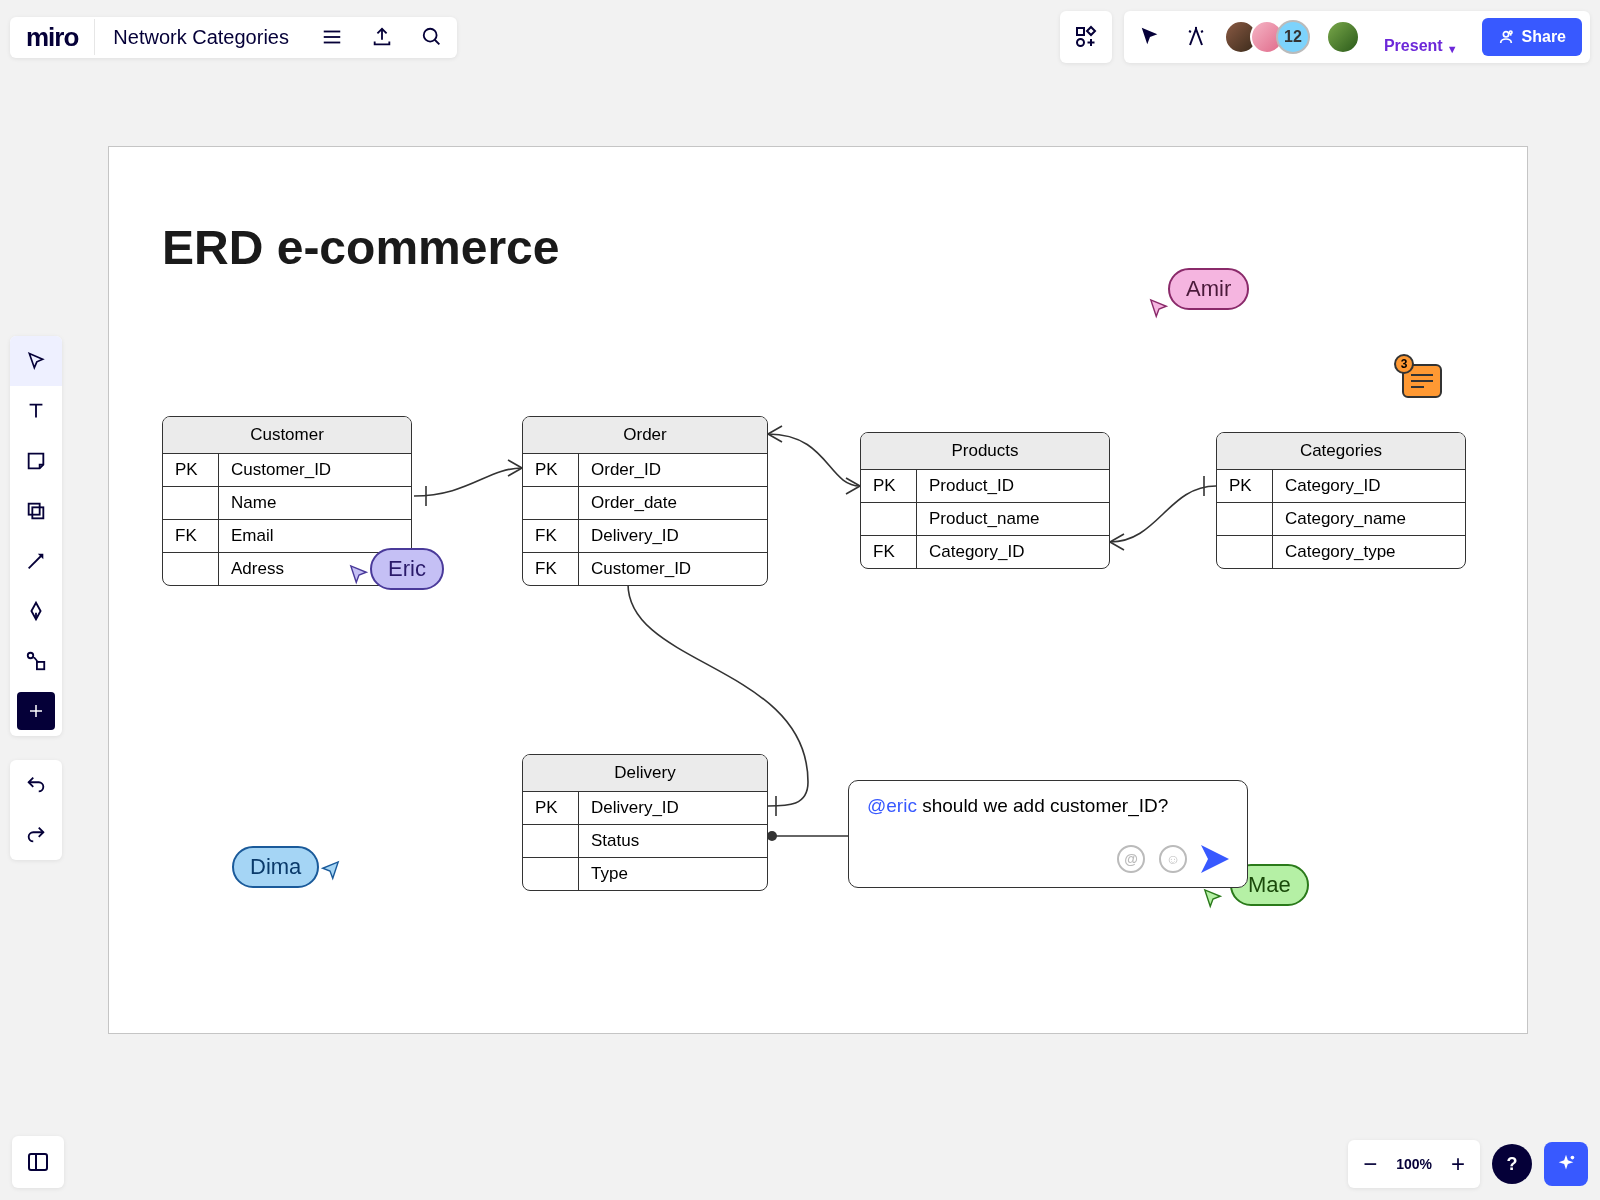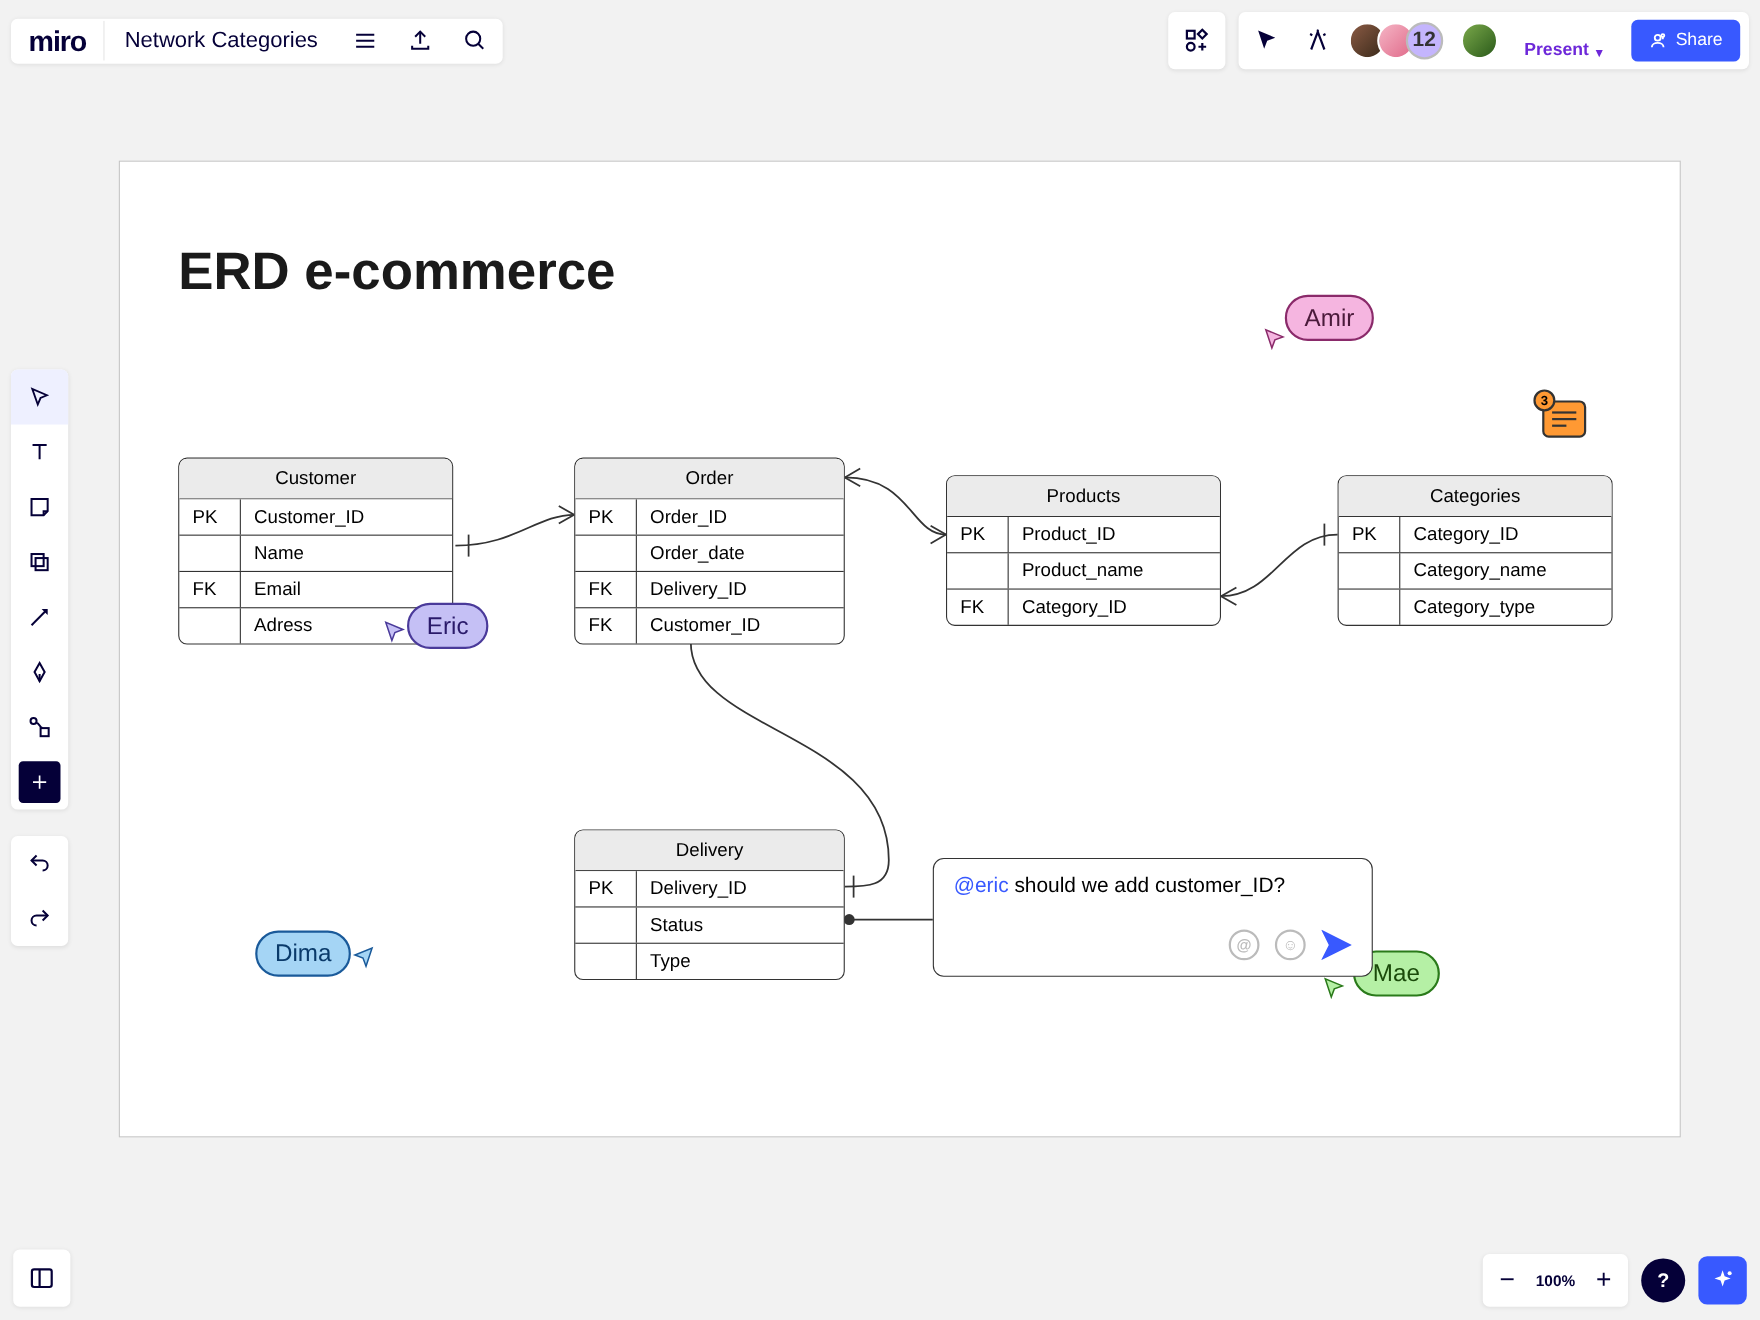--- a/index.html
+++ b/index.html
@@ -14,24 +14,24 @@
   .hicon { width: 50px; height: 52px; display:flex; align-items:center; justify-content:center; cursor:pointer; }
   .hicon svg { width: 22px; height: 22px; stroke:#050038; stroke-width:2; fill:none; }
 
   .header-right { display: flex; align-items: center; gap: 12px; }
   .sqbtn { width: 52px; height: 52px; background:#fff; border-radius:6px; box-shadow:0 1px 4px rgba(0,0,0,.08); display:flex; align-items:center; justify-content:center; cursor:pointer;}
   .rcluster { display:flex; align-items:center; background:#fff; border-radius:6px; height:52px; box-shadow:0 1px 4px rgba(0,0,0,.08); padding: 0 8px; gap:10px;}
   .ricon { width:36px; display:flex; align-items:center; justify-content:center; cursor:pointer;}
   .avatars { display:flex; align-items:center; }
   .avatar { width: 34px; height: 34px; border-radius: 50%; border: 2px solid #fff; margin-left: -8px; display:flex; align-items:center; justify-content:center; font-size:12px; font-weight:700; color:#fff; }
   .avatar.first { margin-left:0; }
-  .count-avatar { background:#c4b5fd; color:#333; border:2px solid #bbb; font-size:19px; }
+  .count-avatar { background:#7dd3fc; color:#333; border:2px solid #bbb; font-size:16px; }
   .present-btn { display:flex; align-items:flex-end; gap:4px; padding:0 14px; height:36px; font-size:16px; font-weight:600; cursor:pointer; color:#6d28d9;}
   .chev { font-size:11px; }
-  .share-btn { background:#3859ff; color:#fff; display:flex; align-items:center; gap:8px; padding:0 16px; height:38px; border-radius:6px; font-size:16px; font-weight:400; cursor:pointer;}
+  .share-btn { background:#3859ff; color:#fff; display:flex; align-items:center; gap:8px; padding:0 16px; height:38px; border-radius:6px; font-size:16px; font-weight:700; cursor:pointer;}
 
   
   .toolbar { position:absolute; left:10px; top:336px; width:52px; background:#fff; border-radius:6px; box-shadow:0 1px 4px rgba(0,0,0,.08); display:flex; flex-direction:column; align-items:center;}
   .tool { width:52px; height:50px; display:flex; align-items:center; justify-content:center; cursor:pointer; }
   .tool.active { background:#eef0ff; border-radius:6px 6px 0 0;}
   .tool svg { stroke:#050038; stroke-width:2; fill:none; }
   .tool.dark { background:#050038; border-radius:4px; width:38px; height:38px; margin:6px;}
   .tool.dark svg { stroke:#fff; }
   .history-bar { position:absolute; left:10px; top:760px; width:52px; background:#fff; border-radius:6px; box-shadow:0 1px 4px rgba(0,0,0,.08); display:flex; flex-direction:column; align-items:center;}
 

